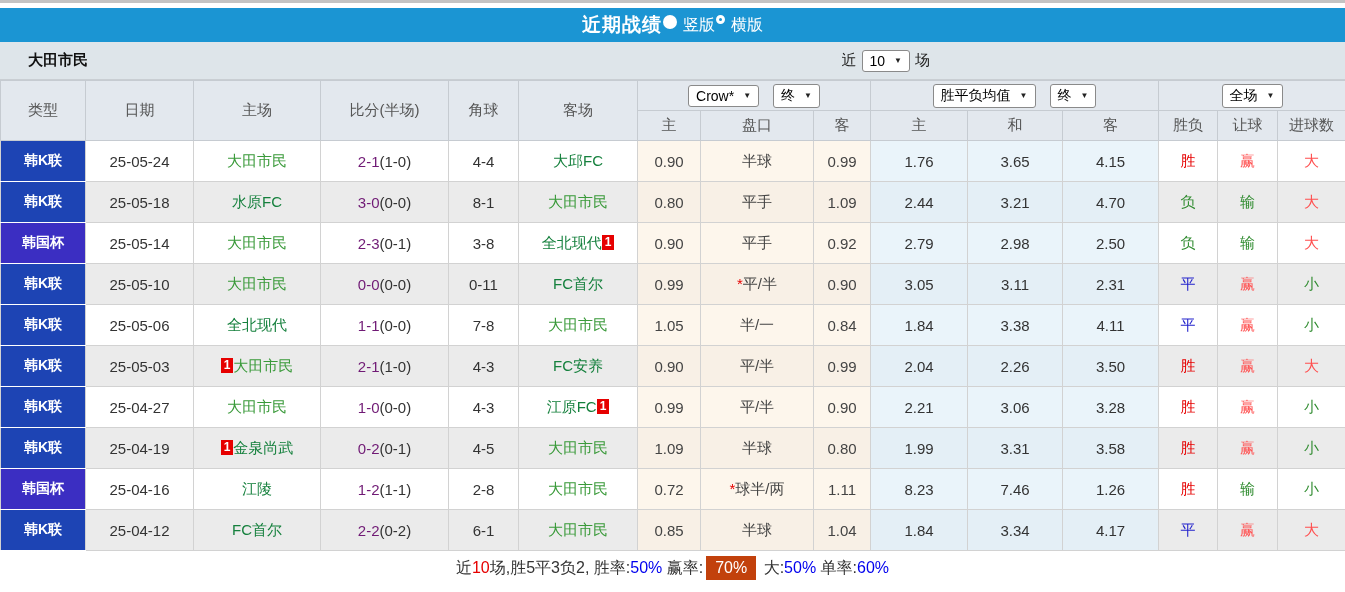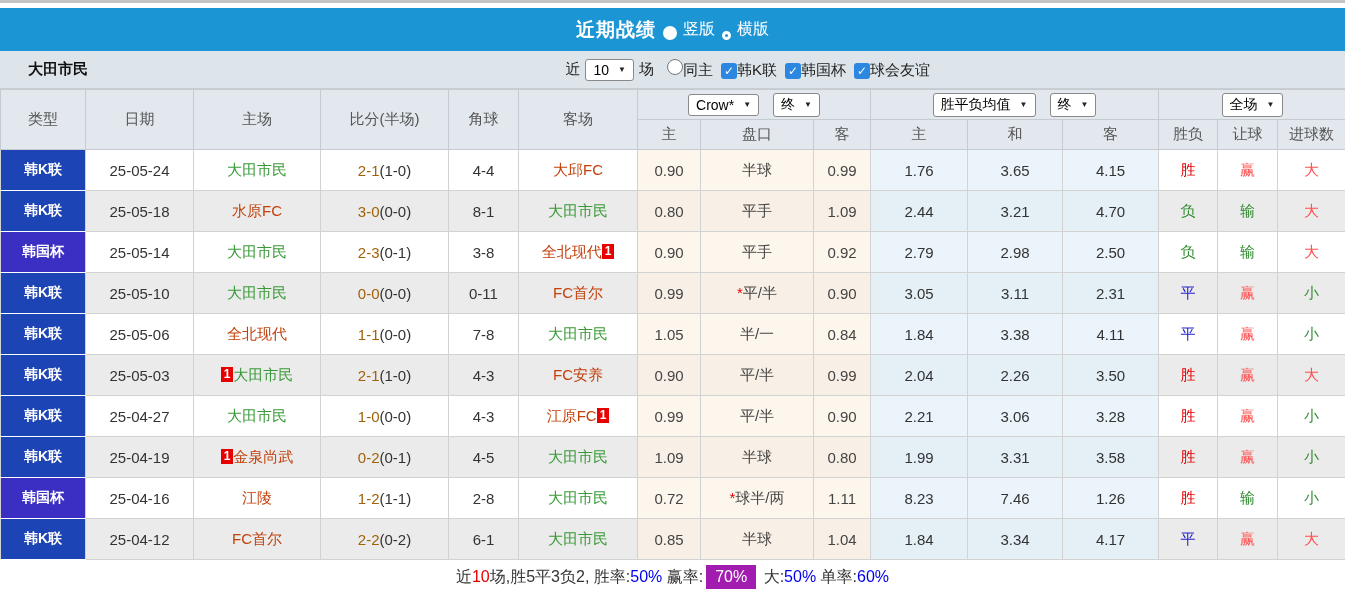--- a/index.html
+++ b/index.html
@@ -6,25 +6,25 @@
   html,body { margin:0; padding:0; background:#fff; }
   body {
     width:1345px; height:592px; overflow:hidden;
     font-family:"Liberation Sans","DejaVu Sans",sans-serif;
     color:#333;
   }
   .top-strip { height:8px; background:#fff; border-top:3px solid #c3c3c3; }
 
   
   .titlebar {
-    height:43px; background:#1b95d3; color:#fff;
-    display:flex; align-items:center; justify-content:center; gap:7px;font-family:Liberation Mono, monospace;
+    height:34px; background:#1b95d3; color:#fff;
+    display:flex; align-items:center; justify-content:center; gap:1px;font-family:Liberation Mono, monospace;
   }
   .titlebar .title { font-size:19px; font-weight:bold; letter-spacing:1px; }
-  .radio-group { display:flex; align-items:flex-end; gap:6px; font-size:16px; }
+  .radio-group { display:flex; align-items:flex-start; gap:6px; font-size:16px; }
   .radio-dot { width:14px; height:14px; border-radius:50%; background:#fff; display:inline-block; }
   .radio-ring { width:9px; height:9px; border-radius:50%; border:3px solid #fff; background:transparent; display:inline-block; }
   .radio-label { color:#fff; cursor:default; }
 
   
   .filterbar {
     height:38px; background:#dee5ea; display:flex; align-items:center;
     font-size:15px; color:#222; border-bottom:1px solid #c9ced3;
   }
   .team-title { font-weight:bold; font-size:15px; padding-left:28px; color:#111; }
@@ -47,43 +47,43 @@
   tbody tr:nth-child(odd)  td { background:#fff; }
   tbody tr:nth-child(even) td { background:#ebebeb; }
   tbody td.asia { background:#fdf6ec !important; color:#444; }
   tbody tr:nth-child(even) td.asia { background:#f8f0e6 !important; }
   tbody td.euro { background:#eaf4fa !important; }
   tbody tr:nth-child(even) td.euro { background:#e4eff6 !important; }
   td.type { color:#fff; font-weight:bold; font-size:14px; border-color:#fff #d2d2d2; }
   td.type.kleague { background:#1d44b4 !important; }
   td.type.kcup    { background:#3b2ec2 !important; }
   .t-green { color:#3a9a3a; }
-  .t-black { color:#c2410c; }
-  .score-ft { color:#a16207; }
+  .t-black { color:#15803d; }
+  .score-ft { color:#701a75; }
   .score-ht { color:#333; }
   .star { color:#e60000; }
   .badge1 {
     display:inline-block; background:#e60000; color:#fff; font-size:12px; font-weight:bold;
     line-height:15px; padding:0 3px; vertical-align:2px;
   }
   .c-red   { color:#e60000; }
   .c-red2  { color:#ff5050; }
   .c-blue  { color:#2222cc; }
   .c-green { color:#2e8b2e; }
   .hdr-selects { display:flex; align-items:center; justify-content:center; gap:14px; }
 
   
   .summary {
     height:34px; display:flex; align-items:center; justify-content:center;
     font-size:16px; background:#fff;
   }
   .seg-black { color:#333; white-space:pre; }
   .seg-red   { color:#e60000; white-space:pre; }
   .seg-blue  { color:#0000ee; white-space:pre; }
-  .seg-redbg { color:#fff; background:#a21caf; padding:3px 9px; margin:0 3px; white-space:pre; }
+  .seg-redbg { color:#fff; background:#c2410c; padding:3px 9px; margin:0 3px; white-space:pre; }
 </style>
 </head>
 <body>
 
 <div class="top-strip"></div>
 
 <div class="titlebar">
   <span class="title">近期战绩</span>
   <span class="radio-group">
     <span class="radio-dot"></span>
@@ -97,21 +97,20 @@
 
 <div class="filterbar">
   <span class="team-title">大田市民</span>
   <span class="filter-right">
     <span>近</span>
     <span class="mini-select">
       <span>10</span>
       <span class="chev">▼</span>
     </span>
     <span>场</span>
-    <span id="filter-checkboxes"><span class="cbx off"></span><span class="cbx-label">同主</span><span class="cbx on">✓</span><span class="cbx-label">韩K联</span><span class="cbx on">✓</span><span class="cbx-label">韩国杯</span><span class="cbx on">✓</span><span class="cbx-label">球会友谊</span></span>
   </span>
 </div>
 
 <table>
   <colgroup>
     <col style="width:85px">
       <col style="width:108px">
       <col style="width:127px">
       <col style="width:128px">
     <col style="width:70px">

